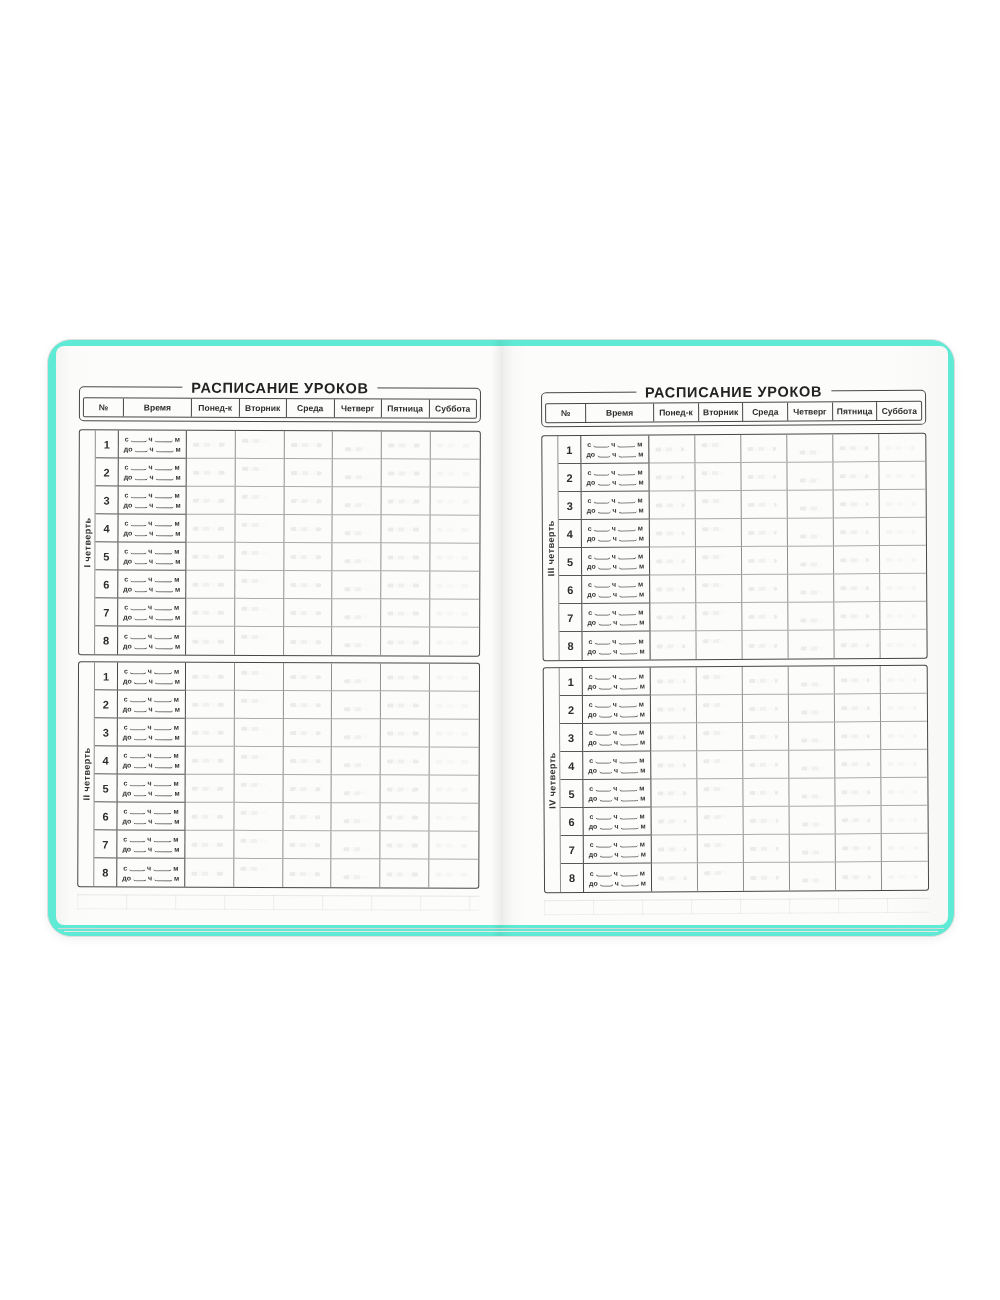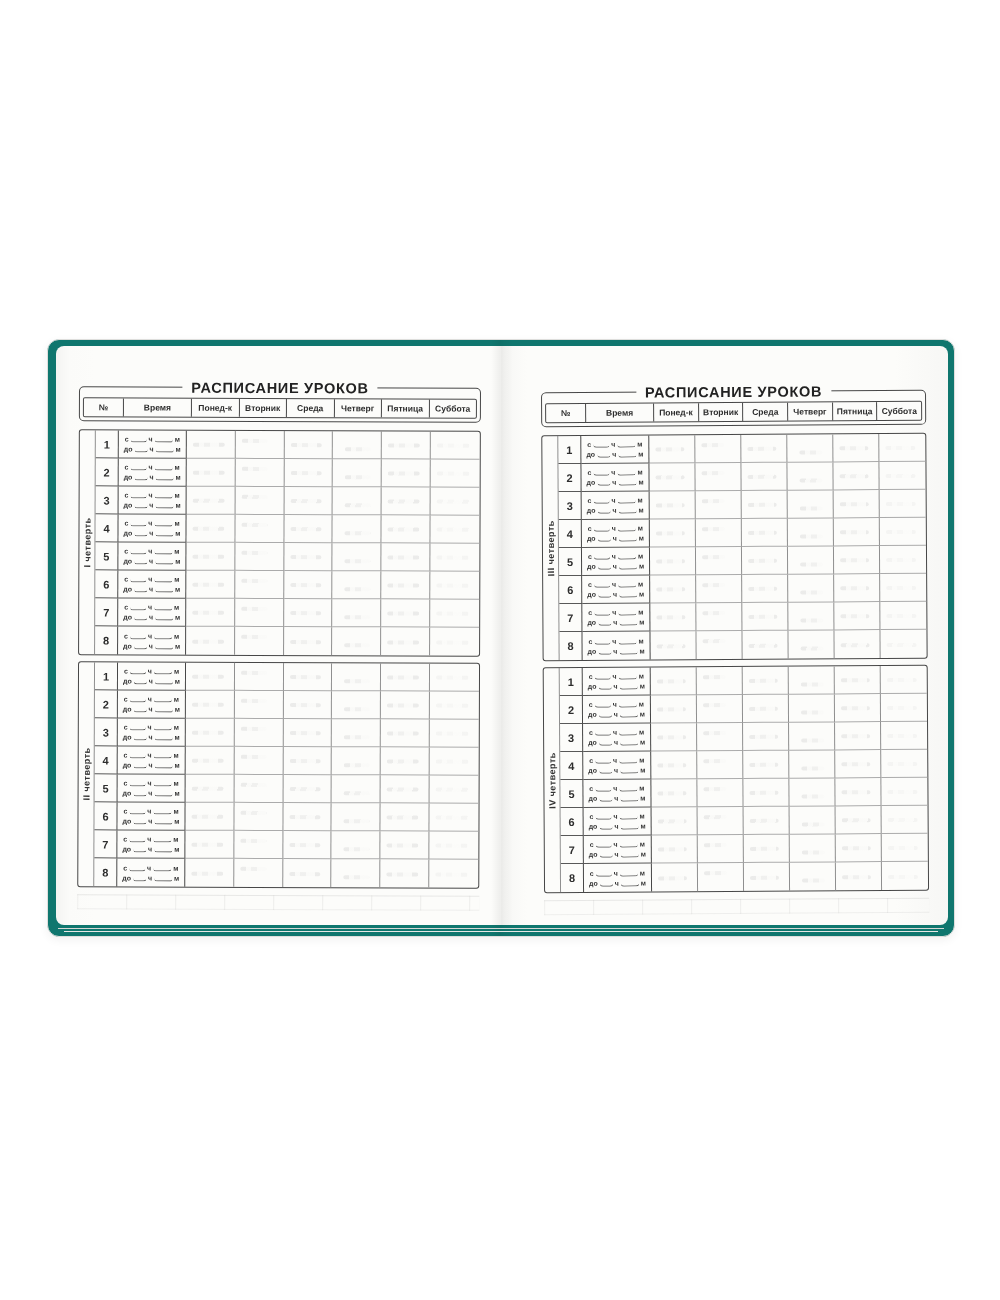--- a/index.html
+++ b/index.html
@@ -8,21 +8,21 @@
     --grid:#8f8f8f;
     --faint:#b9b9b9;
     --txt:#2d2d2d;
   }
   *{ box-sizing:border-box; margin:0; padding:0; }
   html,body{ width:1000px; height:1300px; background:#ffffff;
     font-family:"Liberation Sans", sans-serif; color:var(--txt); }
 
   
   .spread{ position:absolute; left:47px; top:339px; width:908px; height:598px;
-    background:#0f766e; border:1px solid #dededc; border-radius:12px;
+    background:#5eead4; border:1px solid #dededc; border-radius:24px;
     box-shadow:0 3px 10px rgba(0,0,0,0.06); }
   .page{ position:absolute; top:6px; bottom:11px; background:var(--paper); }
   .page-left{ left:8px; width:445px; border-radius:8px 0 0 8px;
     background:linear-gradient(90deg,#f4f4f2 0,#fbfbf9 14px,var(--paper) 40px); }
   .page-right{ left:453px; width:447px; border-radius:0 8px 8px 0;
     background:linear-gradient(90deg,#f6f6f4 0,var(--paper) 26px,var(--paper) 88%,#f7f7f5 100%); }
   .fold{ position:absolute; left:443px; top:0; width:22px; height:100%;
     background:linear-gradient(90deg,rgba(0,0,0,0) 0%,rgba(0,0,0,0.055) 42%,rgba(0,0,0,0.03) 58%,rgba(0,0,0,0) 100%); }
   .sheet-edge{ position:absolute; left:10px; right:10px; bottom:7px; height:1px; background:#d7d7d5; }
   .sheet-edge.e2{ bottom:4px; left:16px; right:16px; background:#e7e7e5; }

